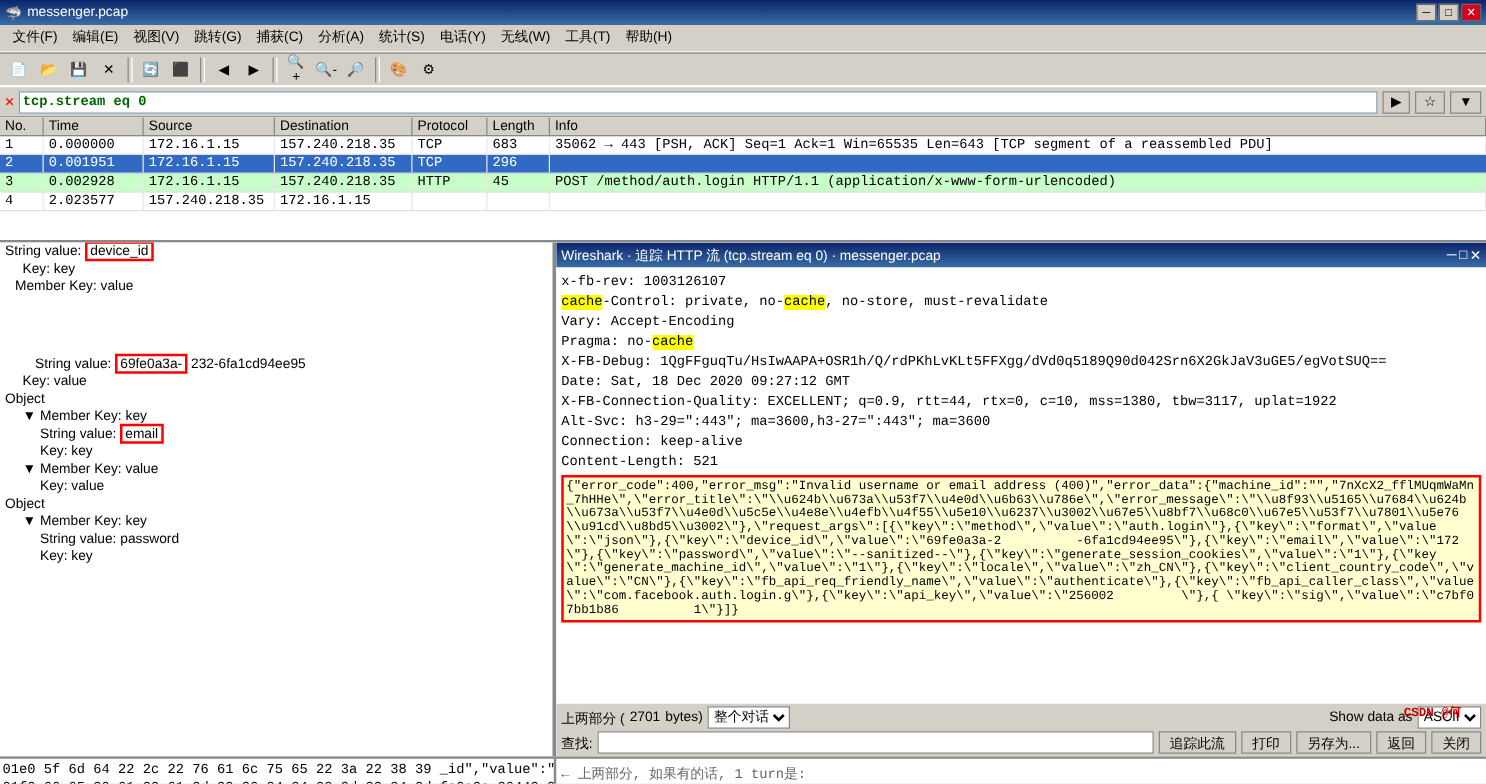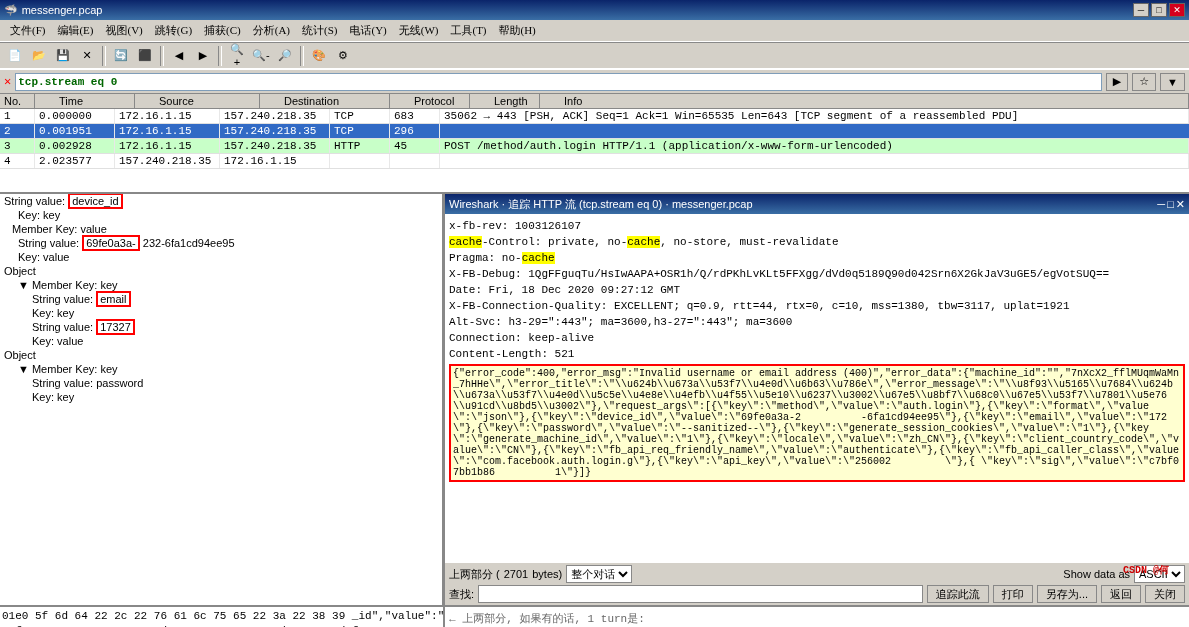--- a/index.html
+++ b/index.html
@@ -5,37 +5,37 @@
     * { margin: 0; padding: 0; box-sizing: border-box; }
     body { font-family: 'Courier New', monospace; font-size: 11px; background: #d4d0c8; width: 1189px; height: 627px; overflow: hidden; }
     
     
     .title-bar { background: linear-gradient(to bottom, #0a246a, #3a6ea5); color: white; height: 20px; display: flex; align-items: center; justify-content: space-between; padding: 0 4px; font-size: 11px; font-family: Arial, sans-serif; }
     .title-bar-title { display: flex; align-items: center; gap: 4px; }
     .title-bar-controls { display: flex; gap: 2px; }
     .title-btn { background: #d4d0c8; border: 1px solid #666; width: 16px; height: 14px; display: flex; align-items: center; justify-content: center; cursor: pointer; font-size: 9px; }
 
     
-    .menu-bar { background: #d4d0c8; height: 22px; display: flex; align-items: center; padding: 0 4px; border-bottom: 1px solid #fff; font-size: 11px; font-family: Liberation Serif, serif; }
+    .menu-bar { background: #d4d0c8; height: 22px; display: flex; padding: 0 4px; border-bottom: 1px solid #fff; font-size: 11px; font-family: Liberation Sans, sans-serif; }
     .menu-item { padding: 2px 6px; cursor: pointer; }
 
     
     .toolbar { background: #d4d0c8; height: 28px; display: flex; align-items: center; padding: 2px 4px; gap: 2px; border-bottom: 2px solid #fff; border-top: 1px solid #888; }
     .toolbar-btn { background: #d4d0c8; border: 1px solid transparent; width: 22px; height: 22px; display: flex; align-items: center; justify-content: center; cursor: pointer; font-size: 11px; }
     .toolbar-sep { width: 4px; height: 20px; border-left: 1px solid #888; border-right: 1px solid #fff; margin: 0 2px; }
 
     
     .filter-bar { background: #d4d0c8; height: 24px; display: flex; align-items: center; padding: 2px 4px; gap: 4px; border-bottom: 1px solid #888; }
     .filter-input { flex: 1; height: 18px; border: 1px solid #7f9db9; background: white; font-size: 11px; padding: 0 2px; font-family: 'Courier New', monospace; }
     .filter-apply { background: #d4d0c8; border: 1px solid #888; height: 18px; padding: 0 6px; font-size: 11px; cursor: pointer; }
     .filter-close { color: red; font-weight: bold; cursor: pointer; font-size: 12px; }
 
     
     .packet-list { background: white; height: 100px; overflow: hidden; border-bottom: 2px solid #888; }
-    .packet-header { background: #d4d0c8; display: flex; border-bottom: 1px solid #888; font-size: 11px; font-family: Arial, sans-serif; gap: 20px; }
+    .packet-header { background: #d4d0c8; display: flex; border-bottom: 1px solid #888; font-size: 11px; font-family: Arial, sans-serif; }
     .packet-header-cell { padding: 1px 4px; border-right: 1px solid #888; cursor: pointer; }
     .packet-row { display: flex; font-size: 11px; font-family: 'Courier New', monospace; border-bottom: 1px solid #e0e0e0; }
     .packet-row.selected { background: #316ac5; color: white; }
     .packet-row.http { background: #c8ffc8; }
     .packet-cell { padding: 1px 4px; border-right: 1px solid #e8e8e8; white-space: nowrap; overflow: hidden; }
 
     
     .main-area { display: flex; height: calc(627px - 20px - 22px - 28px - 24px - 100px - 22px); }
 
     
@@ -173,27 +173,27 @@
     </div>
 </div>
 
 <div class="main-area">
 
   <div class="left-panel">
     <div id="detail-container">
         <div class="tree-item" style="padding-left: 4px;">String value: <span style="border:2px solid red;padding:0 2px;">device_id</span></div>
         <div class="tree-item" style="padding-left: 18px;">Key: key</div>
         <div class="tree-item" style="padding-left: 12px;">Member Key: value</div>
-        <div class="tree-item" style="padding-left: 18px;">String value: <span style="border:2px solid red;padding:0 2px;">69fe0a3a-</span>     232-6fa1cd94ee95</div>
+        <div class="tree-item" style="padding-left: 28px; margin-top: 48px;">String value: <span style="border:2px solid red;padding:0 2px;">69fe0a3a-</span>     232-6fa1cd94ee95</div>
         <div class="tree-item" style="padding-left: 18px;">Key: value</div>
         <div class="tree-item" style="padding-left: 4px;">Object</div>
         <div class="tree-item" style="padding-left: 18px;">▼ Member Key: key</div>
         <div class="tree-item" style="padding-left: 32px;">String value: <span style="border:2px solid red;padding:0 2px;">email</span></div>
         <div class="tree-item" style="padding-left: 32px;">Key: key</div>
-        <div class="tree-item" style="padding-left: 32px;">String value: <span style="border:2px solid red;padding:0 2px;">17327</span></div>
+        <div class="tree-item" style="padding-left: 18px;">▼ Member Key: value</div>
         <div class="tree-item" style="padding-left: 32px;">Key: value</div>
         <div class="tree-item" style="padding-left: 4px;">Object</div>
         <div class="tree-item" style="padding-left: 18px;">▼ Member Key: key</div>
         <div class="tree-item" style="padding-left: 32px;">String value: password</div>
         <div class="tree-item" style="padding-left: 32px;">Key: key</div>
       </div>
   </div>
 
   <div class="right-panel">
     <div class="right-panel-title">
@@ -201,24 +201,25 @@
       <div style="display:flex;gap:2px;">
         <button class="right-panel-close">─</button>
         <button class="right-panel-close">□</button>
         <button class="right-panel-close">✕</button>
       </div>
     </div>
     <div class="http-content">
       <div id="http-headers-container">
           <div class="http-line">x-fb-rev: 1003126107</div>
           <div class="http-line"><span style="background:#ffff00;">cache</span>-Control: private, no-<span style="background:#ffff00;">cache</span>, no-store, must-revalidate</div>
+          <div class="http-line">Vary: Accept-Encoding</div>
           <div class="http-line">Pragma: no-<span style="background:#ffff00;">cache</span></div>
           <div class="http-line">X-FB-Debug: 1QgFFguqTu/HsIwAAPA+OSR1h/Q/rdPKhLvKLt5FFXgg/dVd0q5189Q90d042Srn6X2GkJaV3uGE5/egVotSUQ==</div>
-          <div class="http-line">Date: Fri, 18 Dec 2020 09:27:12 GMT</div>
-          <div class="http-line">X-FB-Connection-Quality: EXCELLENT; q=0.9, rtt=44, rtx=0, c=10, mss=1380, tbw=3117, uplat=1921</div>
+          <div class="http-line">Date: Sat, 18 Dec 2020 09:27:12 GMT</div>
+          <div class="http-line">X-FB-Connection-Quality: EXCELLENT; q=0.9, rtt=44, rtx=0, c=10, mss=1380, tbw=3117, uplat=1922</div>
           <div class="http-line">Alt-Svc: h3-29=":443"; ma=3600,h3-27=":443"; ma=3600</div>
           <div class="http-line">Connection: keep-alive</div>
           <div class="http-line">Content-Length: 521</div>
         </div>
       <div id="http-json-container">
           <div class="response-json">{"error_code":400,"error_msg":"Invalid username or email address (400)","error_data":{"machine_id":"","7nXcX2_fflMUqmWaMn_7hHHe\",\"error_title\":\"\\u624b\\u673a\\u53f7\\u4e0d\\u6b63\\u786e\",\"error_message\":\"\\u8f93\\u5165\\u7684\\u624b\\u673a\\u53f7\\u4e0d\\u5c5e\\u4e8e\\u4efb\\u4f55\\u5e10\\u6237\\u3002\\u67e5\\u8bf7\\u68c0\\u67e5\\u53f7\\u7801\\u5e76\\u91cd\\u8bd5\\u3002\"},\"request_args\":[{\"key\":\"method\",\"value\":\"auth.login\"},{\"key\":\"format\",\"value\":\"json\"},{\"key\":\"device_id\",\"value\":\"69fe0a3a-2          -6fa1cd94ee95\"},{\"key\":\"email\",\"value\":\"172          \"},{\"key\":\"password\",\"value\":\"--sanitized--\"},{\"key\":\"generate_session_cookies\",\"value\":\"1\"},{\"key\":\"generate_machine_id\",\"value\":\"1\"},{\"key\":\"locale\",\"value\":\"zh_CN\"},{\"key\":\"client_country_code\",\"value\":\"CN\"},{\"key\":\"fb_api_req_friendly_name\",\"value\":\"authenticate\"},{\"key\":\"fb_api_caller_class\",\"value\":\"com.facebook.auth.login.g\"},{\"key\":\"api_key\",\"value\":\"256002         \"},{ \"key\":\"sig\",\"value\":\"c7bf07bb1b86          1\"}]}</div>
         </div>
     </div>
     <div class="http-bottom">
       <div class="http-bottom-row">

